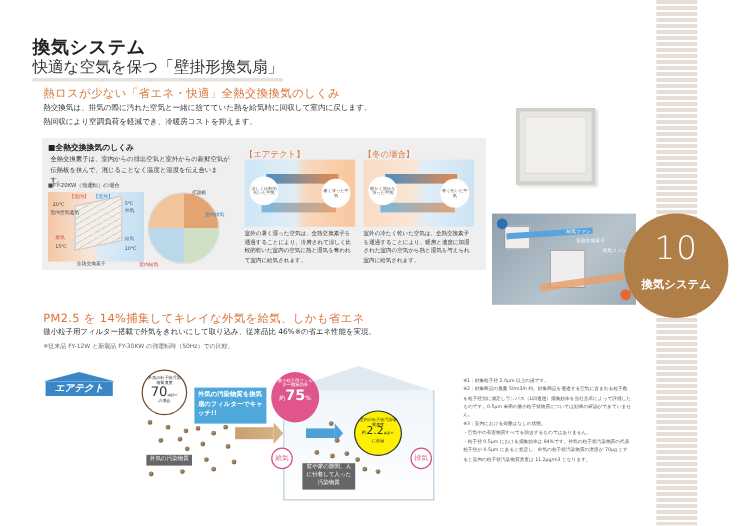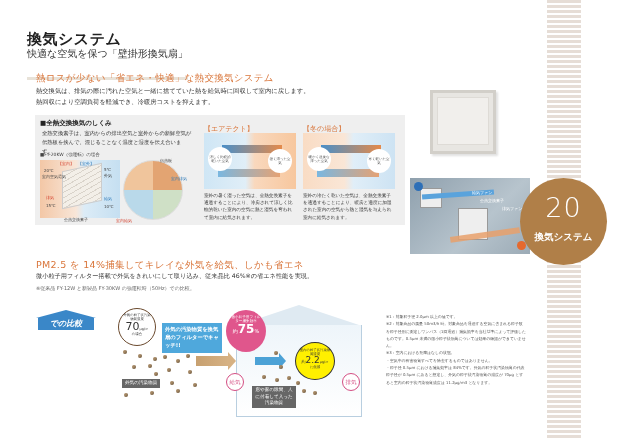--- a/index.html
+++ b/index.html
@@ -5,21 +5,21 @@
   * { box-sizing: border-box; margin: 0; padding: 0; }
   html, body { width: 620px; height: 438px; background: #ffffff; overflow: hidden; }
   body { position: relative; font-family: "DejaVu Sans", sans-serif; color: #333; }
   .abs { position: absolute; }
 
   
   .stripe { left: 547px; top: 0; width: 34px; height: 438px;
     background: repeating-linear-gradient(to bottom, #e6ddd6 0px, #e6ddd6 3px, #ffffff 3px, #ffffff 5px); }
 
   .title { left: 27px; top: 30px; font-size: 15px; font-weight: bold; color: #222; letter-spacing: 0.5px; }
-  .subtitle { left: 27px; top: 47px; font-size: 10px; color: #333; padding-bottom: 16px; border-bottom: 3px solid #e8e2d8; }
+  .subtitle { left: 27px; top: 47px; font-size: 13px; color: #333; padding-bottom: 0; border-bottom: 3px solid #e8e2d8; }
 
   .sec-head { font-size: 9.5px; color: #d9753a; letter-spacing: 0.3px; }
   .body-txt { font-size: 6.3px; color: #333; line-height: 11px; }
 
   
   .panel { left: 35px; top: 115px; width: 370px; height: 110px; background: #efefef; }
   .panel-h { left: 40px; top: 119px; font-size: 6.5px; font-weight: bold; color: #222; }
   .panel-p { left: 42px; top: 129px; font-size: 5.3px; line-height: 9px; color: #333; width: 150px; }
   .panel-sub { left: 40px; top: 152px; font-size: 4.5px; color: #444; }
 
@@ -96,21 +96,21 @@
   .footnotes { left: 386px; top: 313px; width: 140px; font-size: 3.9px; line-height: 7.3px; color: #555; }
 </style>
 </head>
 <body>
 
 <div class="abs stripe"></div>
 
 <div class="abs title">換気システム</div>
 <div class="abs subtitle">快適な空気を保つ「壁掛形換気扇」</div>
 
-<div class="abs sec-head" style="left:36px; top:72px;">熱ロスが少ない「省エネ・快適」な熱交換気システム</div>
+<div class="abs sec-head" style="left:36px; top:72px;">熱ロスが少ない「省エネ・快適」全熱交換換気のしくみ</div>
 <div class="abs body-txt" style="left:36px; top:85px;">熱交換気は、排気の際に汚れた空気と一緒に捨てていた熱を給気時に回収して室内に戻します。</div>
 <div class="abs body-txt" style="left:36px; top:96px;">熱回収により空調負荷を軽減でき、冷暖房コストを抑えます。</div>
 
 <div class="abs panel"></div>
 <div class="abs panel-h">■全熱交換換気のしくみ</div>
 <div class="abs panel-p">全熱交換素子は、室内からの排出空気と室外からの新鮮空気が伝熱板を挟んで、混じることなく温度と湿度を伝え合います。</div>
 <div class="abs panel-sub">■FY-20KW（強運転）の場合</div>
 
 <div class="abs hx-left"></div>
 <div class="abs hx-core"></div>
@@ -159,31 +159,31 @@
   <div class="abs" style="left:4px; top:4px; width:9px; height:9px; border-radius:50%; background:#2d6fb7;"></div>
   <div class="abs" style="left:107px; top:63px; width:9px; height:9px; border-radius:50%; background:#e5692e;"></div>
   <div class="abs" style="left:12px; top:14px; width:72px; height:5px; background:#5aa3dc; transform:rotate(-4deg);"></div>
   <div class="abs" style="left:40px; top:54px; width:70px; height:6px; background:#e8a06b; transform:rotate(-8deg); opacity:0.85;"></div>
   <div class="abs tiny-lbl" style="left:62px; top:12px; color:#fff;">給気ファン</div>
   <div class="abs tiny-lbl" style="left:70px; top:20px; color:#fff;">全熱交換素子</div>
   <div class="abs tiny-lbl" style="left:92px; top:28px; color:#fff;">排気ファン</div>
 </div>
 
 <div class="abs badge">
-  <div class="badge-num">20</div>
+  <div class="badge-num">10</div>
   <div class="badge-lbl">換気システム</div>
 </div>
 
 <div class="abs sec-head pm-head">PM2.5 を 14%捕集してキレイな外気を給気、しかも省エネ</div>
 <div class="abs pm-body">微小粒子用フィルター搭載で外気をきれいにして取り込み、従来品比 46%※の省エネ性能を実現。</div>
 <div class="abs pm-note">※従来品 FY-12W と新製品 FY-30KW の強運転時（50Hz）での比較。</div>
 
 <div class="abs airtect">
   <div class="airtect-roof"></div>
-  <div class="airtect-body">での比較</div>
+  <div class="airtect-body">エアテクト</div>
 </div>
 
 <div class="abs house-roof"></div>
 <div class="abs house"></div>
 
 <div class="abs circ70">
   <div style="padding-top:4px; width:30px; margin:0 auto;">外気の粒子状汚染物質濃度</div>
   <div><span class="big">70</span><span>μg/㎥</span></div>
   <div>の場合</div>
 </div>

